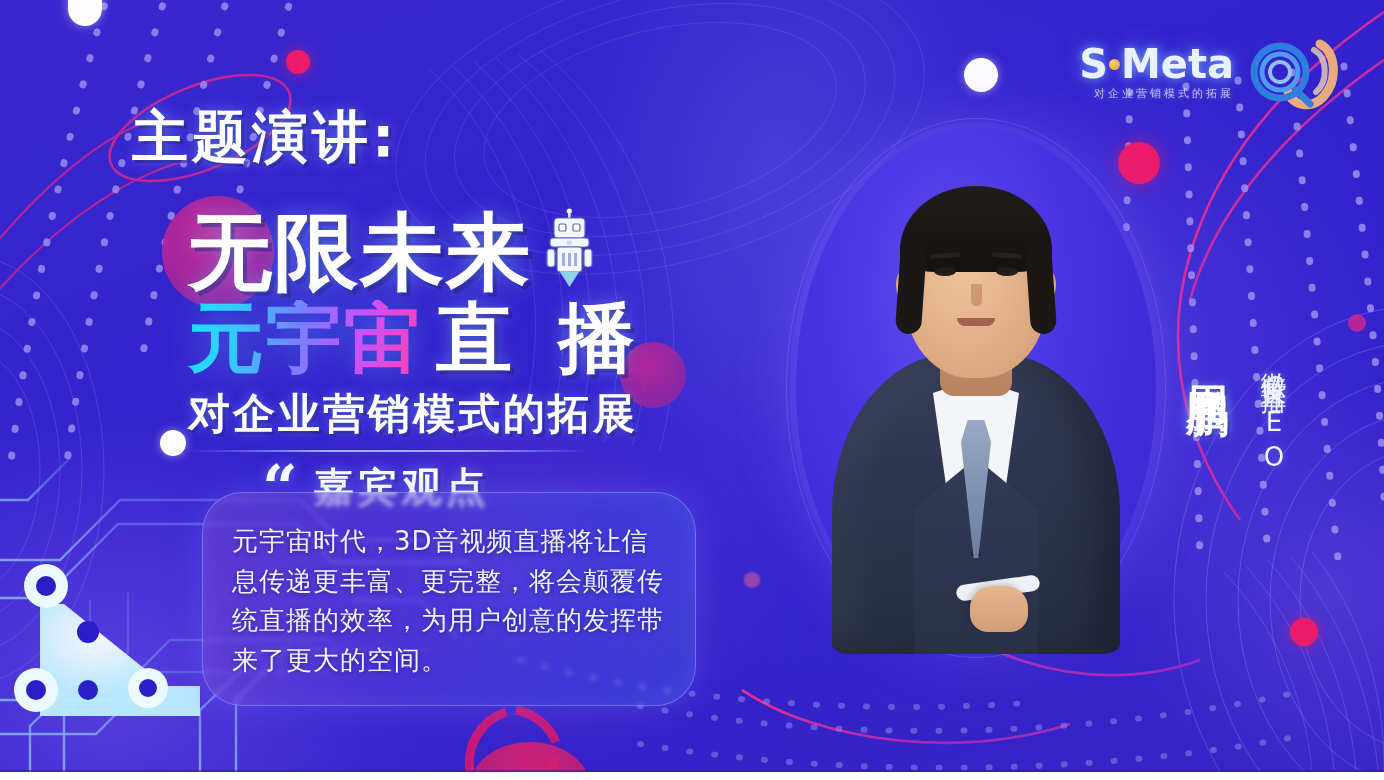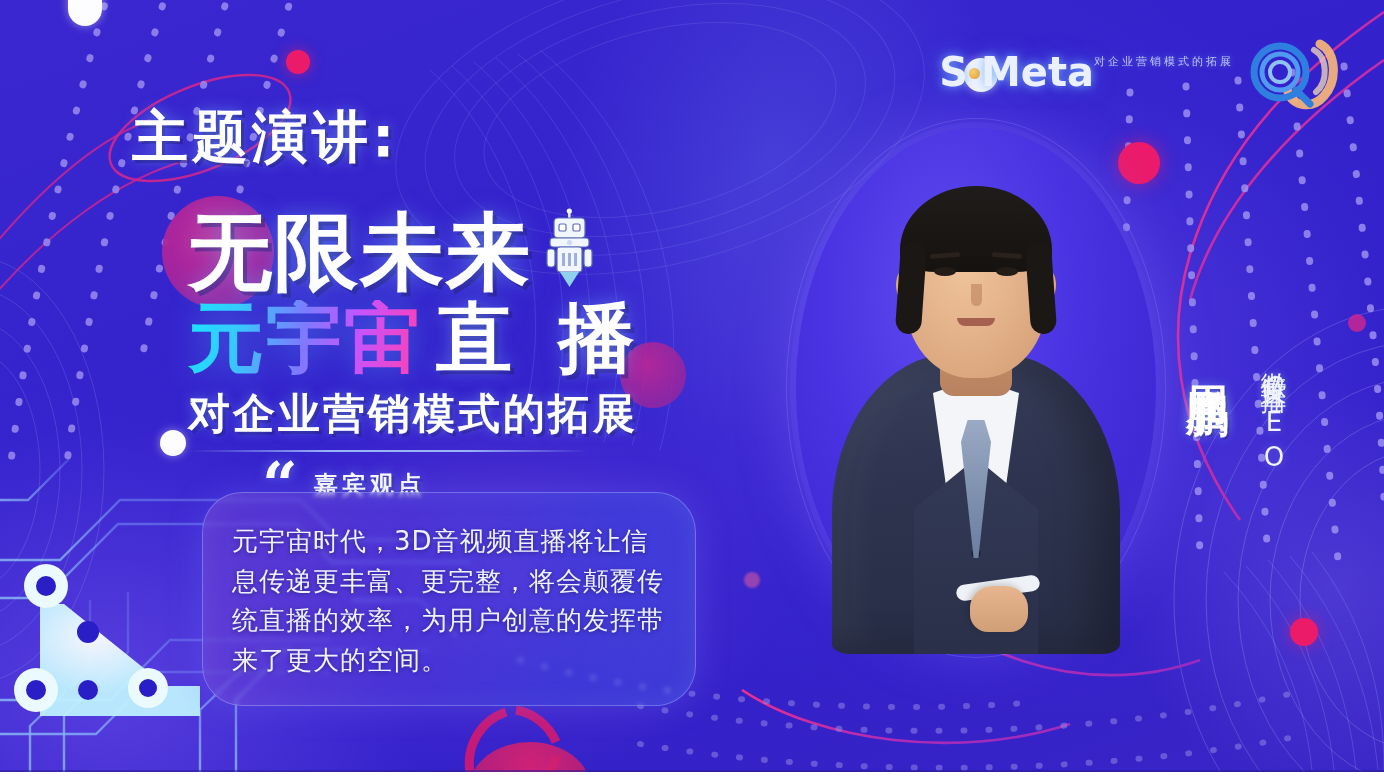--- a/index.html
+++ b/index.html
@@ -189,21 +189,21 @@
   
   #quote-head{
     position:absolute;left:262px;top:460px;display:flex;align-items:center;gap:16px;
   }
   .quote-mark{
     font-size:62px;line-height:.8;color:#ffffff;font-weight:bold;
     font-family:"DejaVu Serif","Liberation Serif",serif;
     text-shadow:0 0 12px rgba(140,190,255,.5);
   }
   .quote-title{
-    font-size:24px;font-weight:bold;color:#ffffff;letter-spacing:4px;
+    font-size:40px;font-weight:bold;color:#ffffff;letter-spacing:4px;
     font-family:Liberation Serif, serif;
     text-shadow:0 0 12px rgba(130,185,255,.5), 3px 3px 0 rgba(28,18,110,.4);
     white-space:nowrap;
   }
   #quote-box{
     position:absolute;left:202px;top:492px;width:492px;height:212px;
     border-radius:40px;
     background:linear-gradient(100deg, rgba(118,70,210,0.50) 0%, rgba(86,62,222,0.46) 40%, rgba(60,78,230,0.42) 75%, rgba(70,95,235,0.40) 100%);
     border:1px solid rgba(175,190,255,0.42);
     box-shadow:0 0 34px rgba(120,120,255,.28), inset 0 0 26px rgba(160,170,255,.12);
@@ -228,21 +228,21 @@
   }
   .v-role{
     writing-mode:vertical-rl;text-orientation:upright;
     font-size:26px;color:#f1f3ff;letter-spacing:5px;
     font-family:"DejaVu Sans","Liberation Sans",sans-serif;
     text-shadow:0 0 10px rgba(140,190,255,.4);
   }
 
   
   #logo{position:absolute;right:44px;top:34px;display:flex;align-items:center;gap:10px;}
-  .logo-text-wrap{display:flex;flex-direction:row;align-items:flex-start;}
+  .logo-text-wrap{display:flex;flex-direction:column;align-items:flex-end;}
   .logo-word{
     font-size:40px;font-weight:bold;letter-spacing:0px;line-height:1;
     font-family:"DejaVu Sans","Liberation Sans",sans-serif;
     color:#eaf0ff;
     text-shadow:0 0 10px rgba(120,180,255,.8), 0 0 22px rgba(90,150,255,.5);
     position:relative;
   }
   .logo-dot{
     display:inline-block;width:11px;height:11px;border-radius:50%;
     background:radial-gradient(circle at 35% 30%,#ffd36a,#f0a021);

